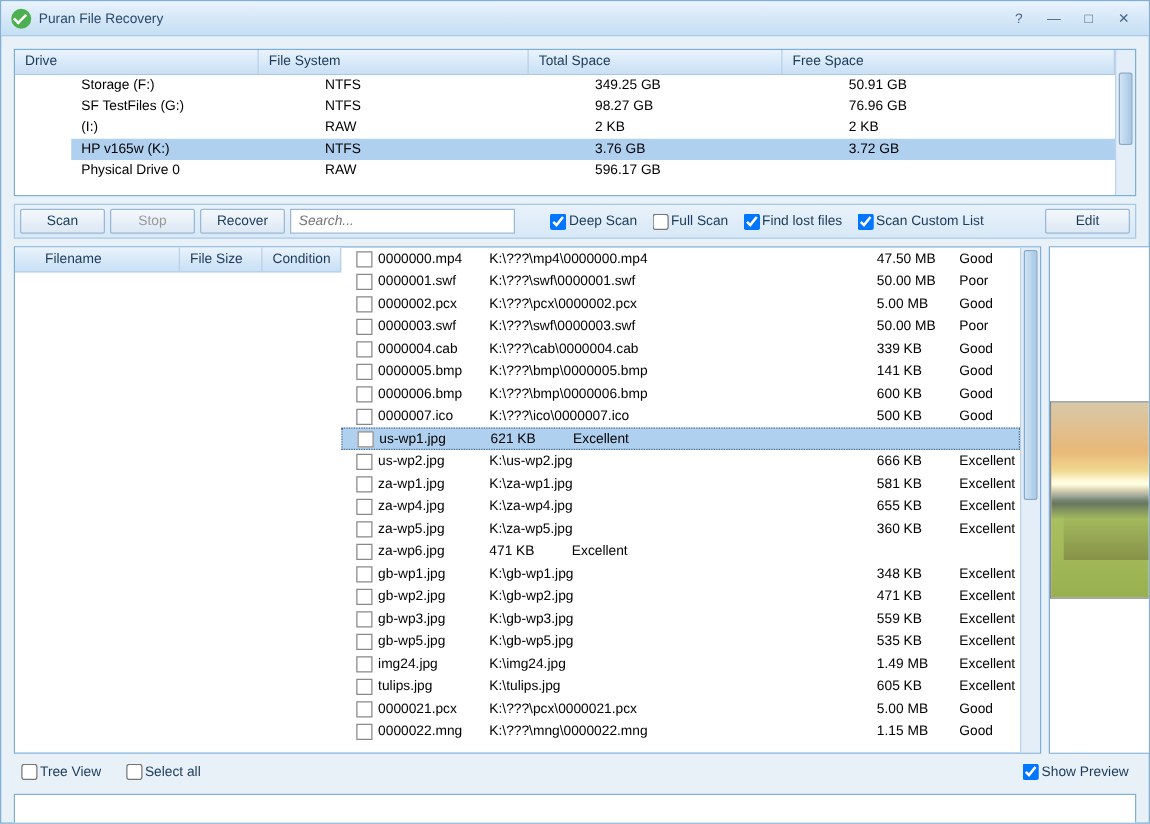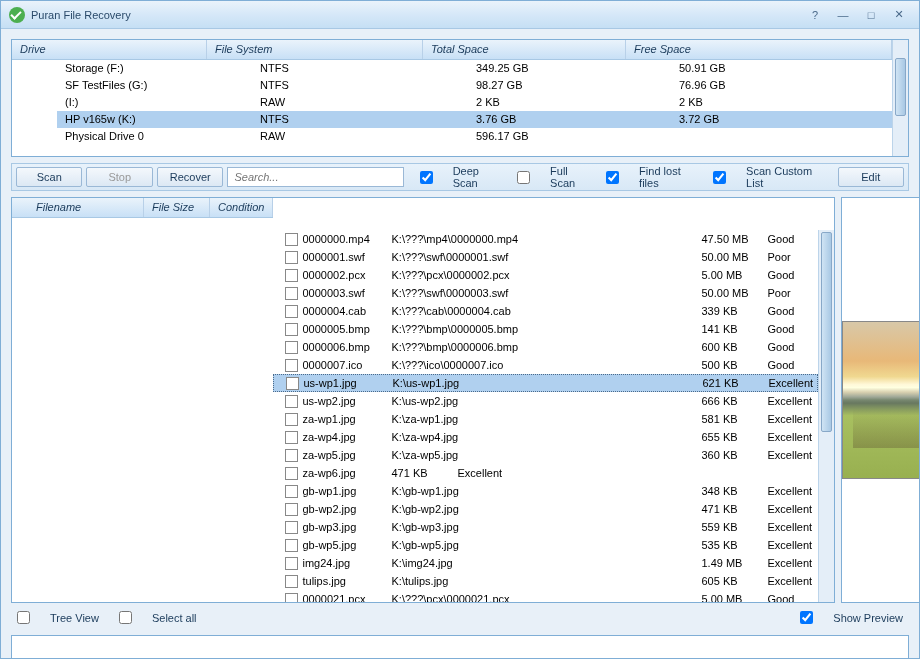--- a/index.html
+++ b/index.html
@@ -57,21 +57,20 @@
   background: #fff;
 }
 .drive-panel { height: 118px; display: flex; }
 .drive-header, .file-header {
   background: linear-gradient(to bottom, #eaf3fb 0%, #c8e0f6 100%);
   display: flex;
   height: 20px;
   border-bottom: 1px solid #a8c8e4;
   font-size: 11px;
   color: #1a3a5a;
-  font-style: italic;
 }
 .drive-header .col, .file-header .col {
   padding: 3px 8px;
   border-right: 1px solid #b8d0e8;
 }
 .drive-body { flex: 1; overflow: hidden; }
 .drive-row {
   display: flex;
   height: 17px;
   font-size: 11px;
@@ -119,37 +118,37 @@
   background: #fff;
   padding: 3px 6px;
   width: 180px;
   font-style: italic;
   color: #666;
   font-size: 11px;
 }
 .chk {
   display: flex;
   align-items: center;
-  gap: 20px;
+  gap: 2px;
   font-size: 11px;
   color: #1a3a5a;
   margin-left: 8px;
 }
 .chk input { width: 13px; height: 13px; }
 .main-area {
   display: flex;
   gap: 6px;
   height: 406px;
 }
 .file-panel {
   flex: 1;
   display: flex;
   flex-direction: row;
 }
-.file-inner { flex: 1; display: flex; overflow: hidden; margin-top: 32px; }
+.file-inner { flex: 1; display: flex; overflow: hidden; }
 .file-list { flex: 1; overflow: hidden; }
 .file-row {
   display: flex;
   height: 18px;
   align-items: center;
   font-size: 11px;
 }
 .file-row.selected { background: #b0d0ef; border: 1px dotted #4a6a8a; height: 18px; }
 .file-row .col { padding: 1px 4px; }
 .file-row .checkbox {
@@ -383,21 +382,20 @@
               </div>
               <div class="col col-file-path">K:\???\ico\0000007.ico</div>
               <div class="col col-file-size">500 KB</div>
               <div class="col col-file-cond">Good</div>
             </div>
             <div class="file-row selected">
               <div class="col col-file-name">
                 <div class="checkbox"></div>
                 <span>us-wp1.jpg</span>
               </div>
-              <div class="col col-file-path">K:\us-wp1.jpg</div>
               <div class="col col-file-size">621 KB</div>
               <div class="col col-file-cond">Excellent</div>
             </div>
             <div class="file-row">
               <div class="col col-file-name">
                 <div class="checkbox"></div>
                 <span>us-wp2.jpg</span>
               </div>
               <div class="col col-file-path">K:\us-wp2.jpg</div>
               <div class="col col-file-size">666 KB</div>

